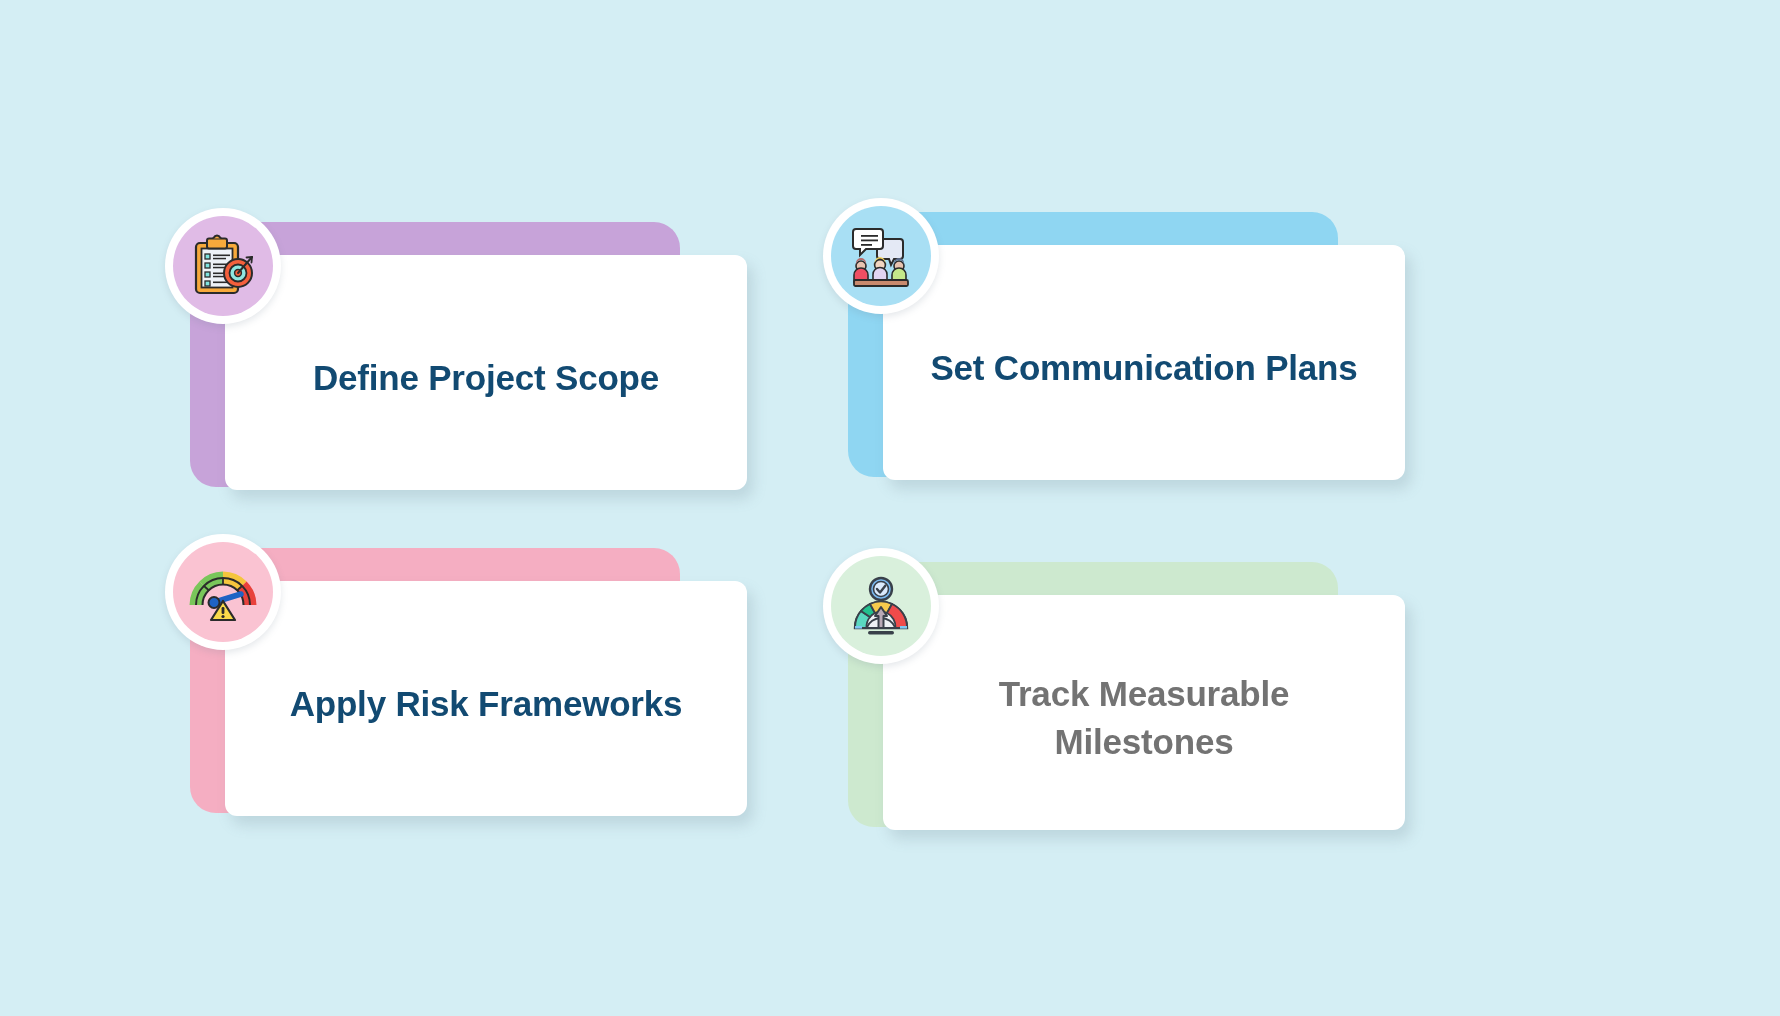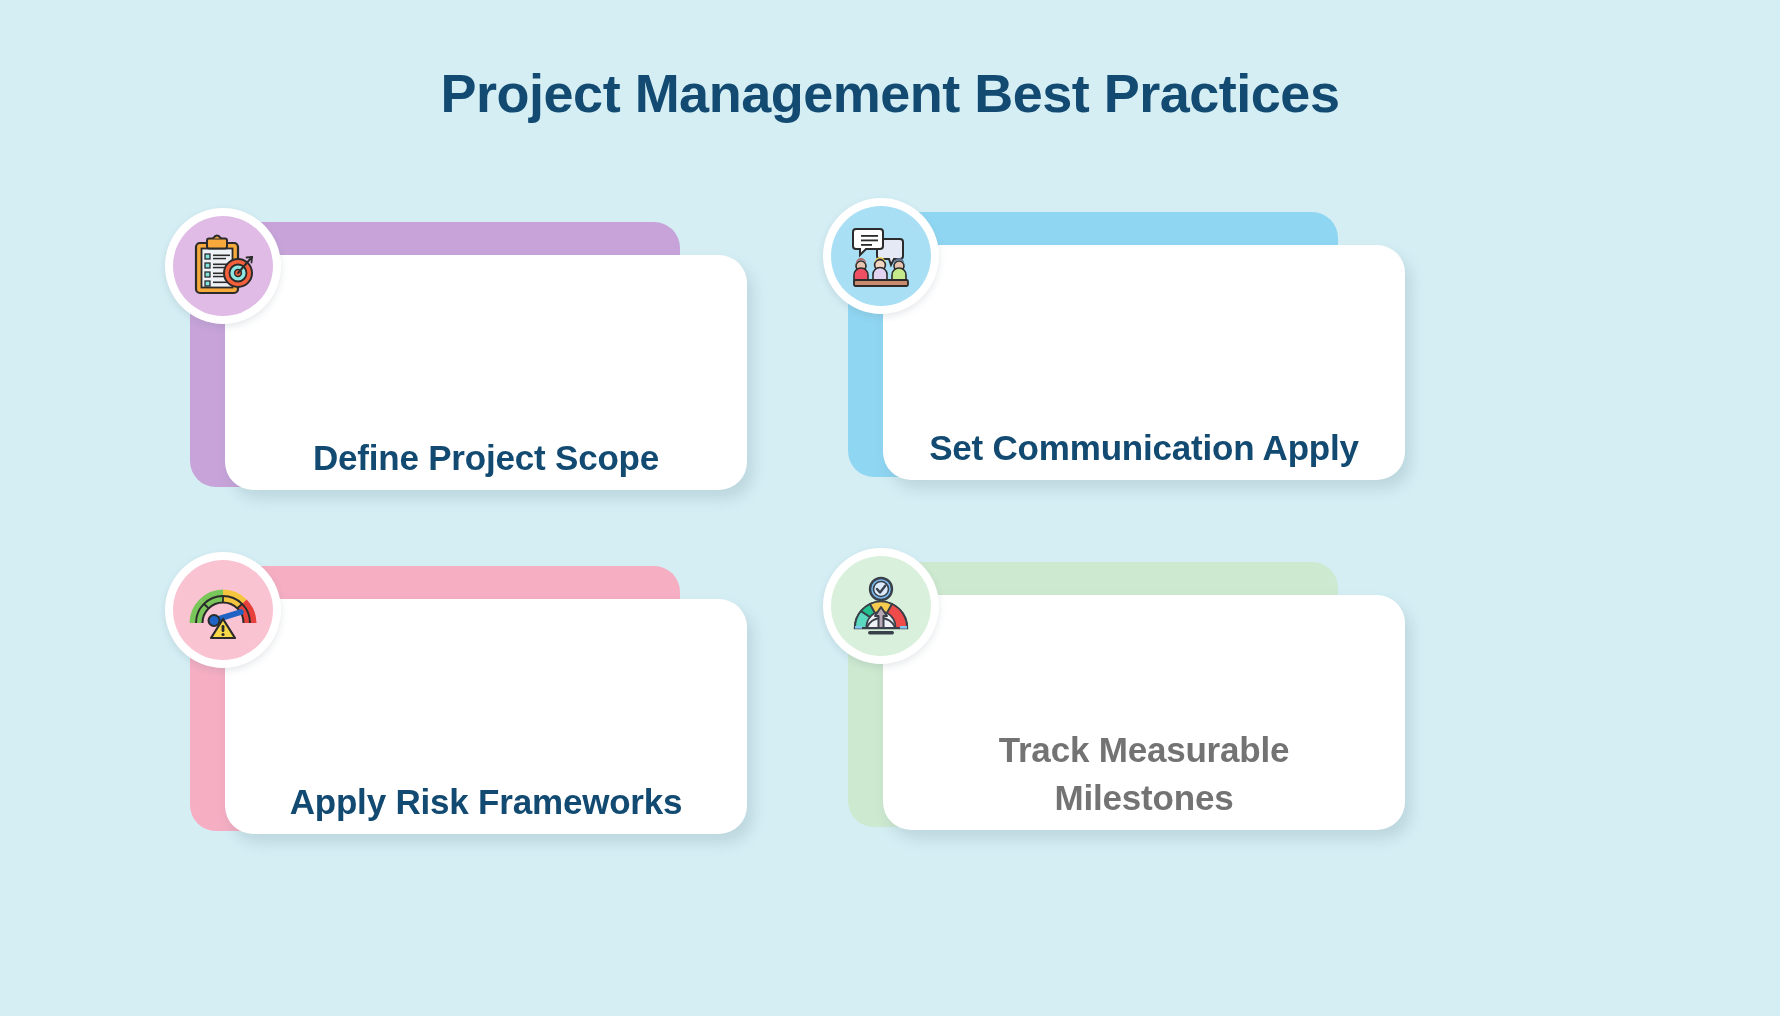--- a/index.html
+++ b/index.html
@@ -44,45 +44,45 @@
     height: 1016px;
   }
 
   .card-unit {
     position: absolute;
     width: 640px;
     height: 300px;
   }
   .card-unit.pos-0 { left: 165px;  top: 200px; }
   .card-unit.pos-1 { left: 823px;  top: 190px; }
-  .card-unit.pos-2 { left: 165px;  top: 544px; }
+  .card-unit.pos-2 { left: 165px;  top: 526px; }
   .card-unit.pos-3 { left: 823px;  top: 540px; }
 
   
   .accent {
     position: absolute;
     left: 25px;
     top: 22px;
     width: 490px;
     height: 265px;
     border-radius: 26px;
   }
 
   
   .card {
     position: absolute;
     left: 60px;
     top: 55px;
     width: 522px;
     height: 235px;
     background: #ffffff;
-    border-radius: 28px;
+    border-radius: 12px;
     box-shadow: 6px 9px 14px rgba(110, 130, 145, 0.22);
     display: flex;
-    align-items: flex-end;
+    align-items: center;
     justify-content: center;
     box-sizing: border-box;
     padding: 18px 34px 8px 34px;
   }
 
   .card-label {
     text-align: center;
     font-size: 35px;
     line-height: 1.37;
     font-weight: bold;
@@ -114,21 +114,20 @@
     align-items: center;
     justify-content: center;
   }
   .icon-disc svg { display: block; }
 </style>
 </head>
 <body style="background: rgb(212, 238, 244);">
 
 <div class="page" style="background: rgb(212, 238, 244);">
 
-  <div class="title" style="color: rgb(18, 74, 114);">Project Management Best Practices</div>
 
   <div class="cards">
 
     <div class="card-unit pos-0">
       <div class="accent" style="background: rgb(199, 163, 217);"></div>
       <div class="card">
         <div class="card-label" style="color: rgb(18, 74, 114);">Define Project Scope</div>
       </div>
       <div class="icon-bubble">
         <div class="icon-disc" style="background: rgb(224, 187, 230);">
@@ -162,21 +161,21 @@
               <line x1="64" y1="26" x2="63.5" y2="31.5" stroke="#2b2b2b" stroke-width="1.8" stroke-linecap="round"></line>
             </svg>
           </span>
         </div>
       </div>
     </div>
 
     <div class="card-unit pos-1">
       <div class="accent" style="background: rgb(143, 214, 242);"></div>
       <div class="card">
-        <div class="card-label" style="color: rgb(18, 74, 114);">Set Communication Apply</div>
+        <div class="card-label" style="color: rgb(18, 74, 114);">Set Communication Plans</div>
       </div>
       <div class="icon-bubble">
         <div class="icon-disc" style="background: rgb(168, 223, 244);">
           <span>
             <svg width="70" height="70" viewBox="0 0 70 70">
 
               <path d="M34 18 h20 a3 3 0 0 1 3 3 v14 a3 3 0 0 1 -3 3 h-6 l-3 6 -2 -6 h-9 a3 3 0 0 1 -3 -3 v-14 a3 3 0 0 1 3 -3 z" fill="#e4e9f5" stroke="#2b2b2b" stroke-width="2"></path>
 
               <path d="M10 8 h24 a3 3 0 0 1 3 3 v14 a3 3 0 0 1 -3 3 h-14 l-6 6 0 -6 h-4 a3 3 0 0 1 -3 -3 v-14 a3 3 0 0 1 3 -3 z" fill="#ffffff" stroke="#2b2b2b" stroke-width="2"></path>
               <rect x="15" y="14" width="17" height="1.8" fill="#2b2b2b"></rect>

